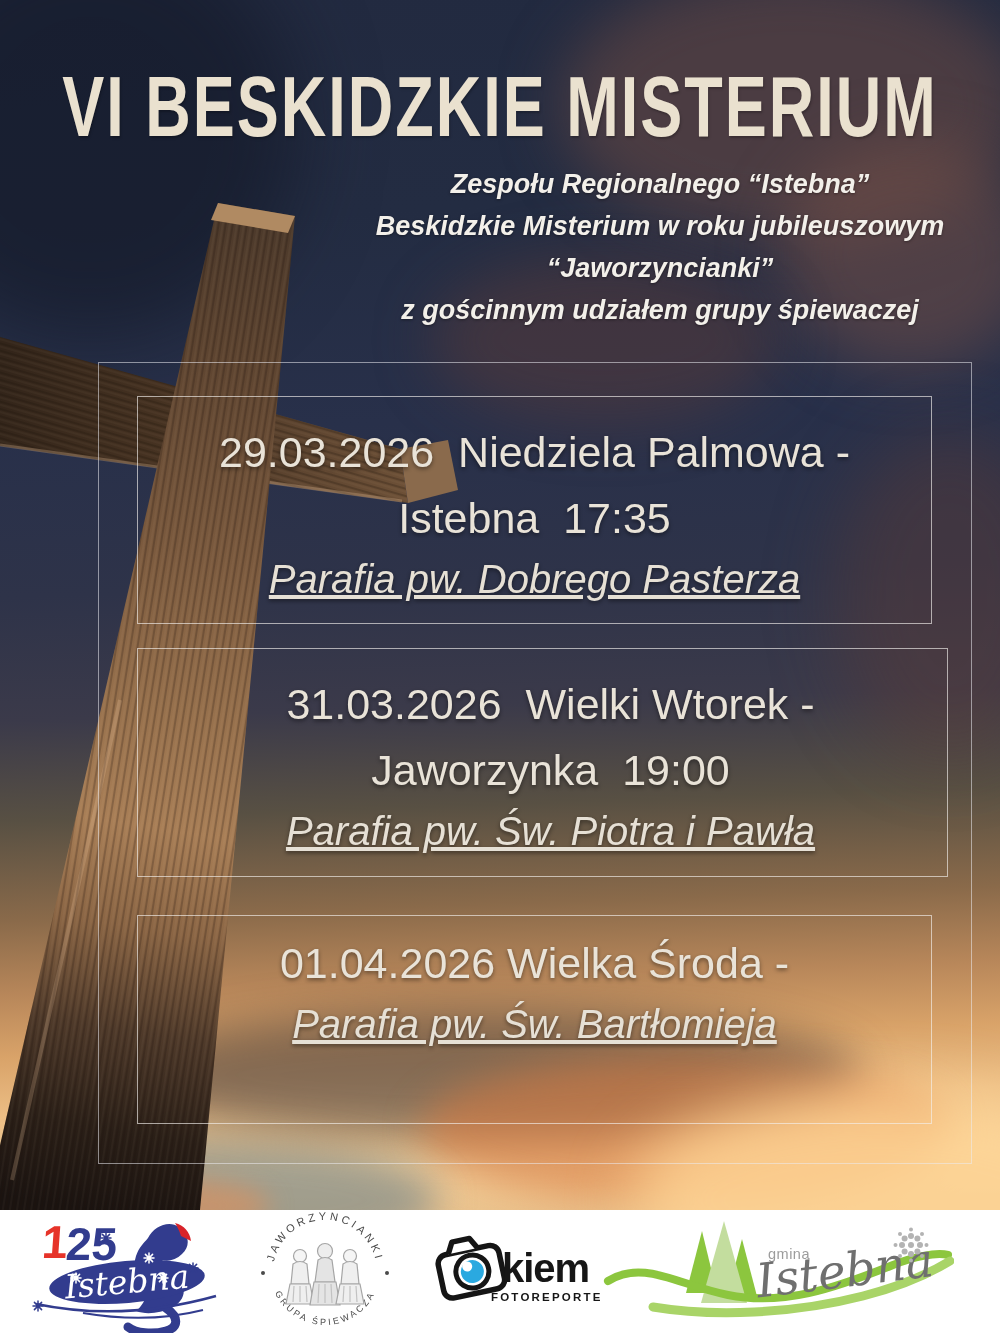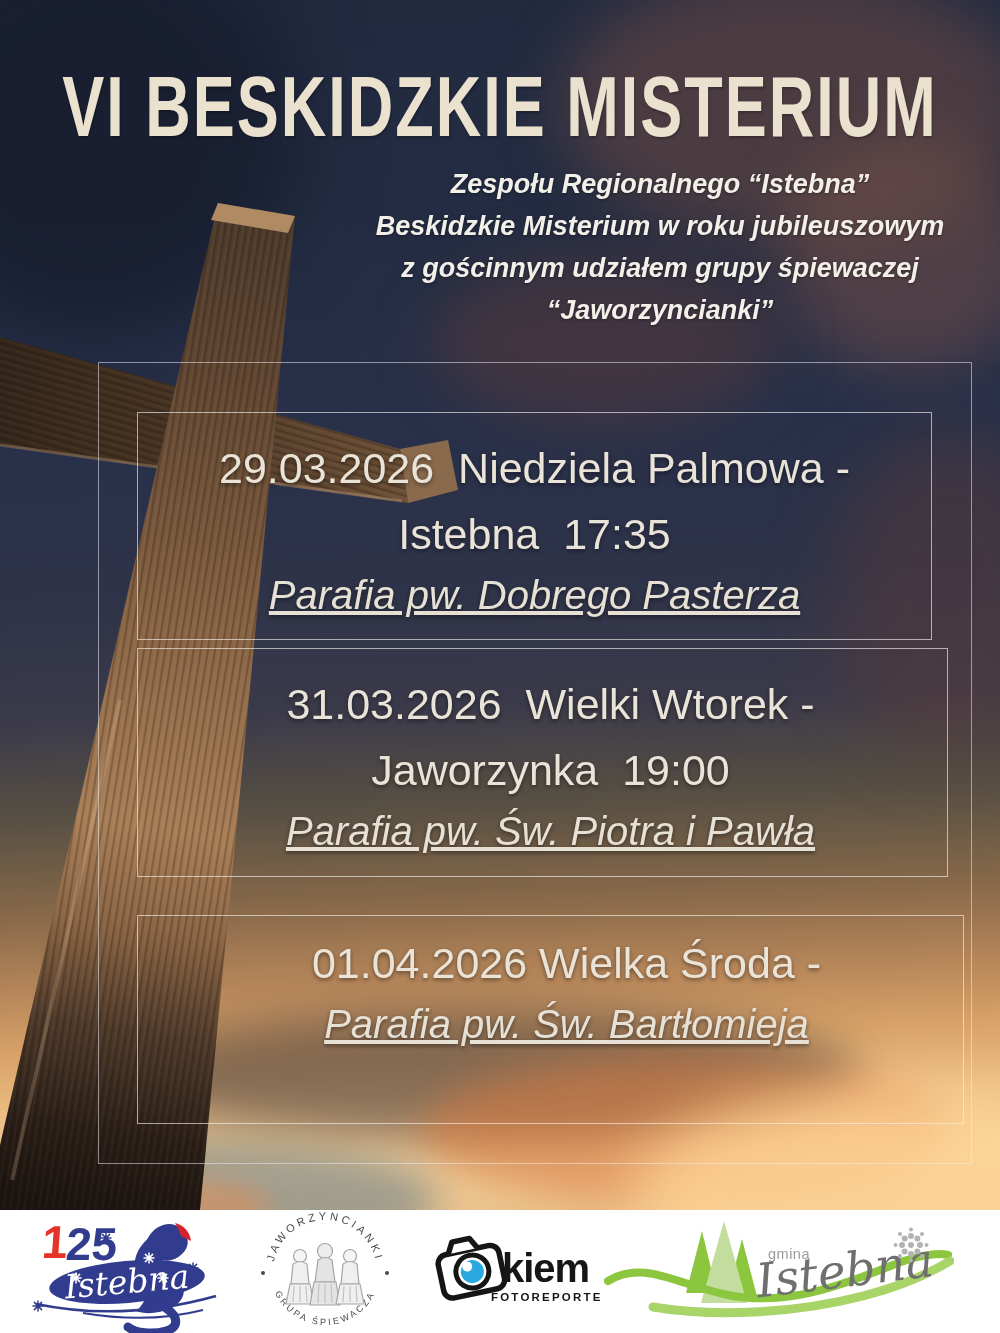--- a/index.html
+++ b/index.html
@@ -27,23 +27,23 @@
          transform:scaleY(1.34);transform-origin:50% 0;
          text-shadow:1px 2px 2px rgba(0,0,0,.25);}
   .subtitle{position:absolute;left:330px;top:163px;width:660px;text-align:center;z-index:5;
             font-size:27px;font-weight:700;font-style:italic;line-height:42px;color:#f3f0ea;
             text-shadow:0 1px 3px rgba(0,0,0,.4);}
   .frame-outer{position:absolute;left:98px;top:362px;width:872px;height:800px;z-index:4;
                border:1px solid rgba(235,235,240,.55);}
   .event-box{position:absolute;left:137px;width:793px;z-index:5;text-align:center;
              border:1px solid rgba(242,240,236,.65);color:#e9e3d8;
              text-shadow:0 2px 4px rgba(0,0,0,.45);}
-  .box1{top:412px;height:226px;}
+  .box1{top:396px;height:226px;}
   .box2{top:648px;height:227px;padding-left:16px;}
-  .box3{top:915px;height:207px;padding-left:32px;}
+  .box3{top:915px;height:207px;}
   .ev-line{font-size:43px;line-height:66px;white-space:pre-wrap;}
   .box1 .ev-line:first-child,.box2 .ev-line:first-child{margin-top:22px;}
   .box3 .ev-line:first-child{margin-top:14px;}
   .ev-venue{font-size:40px;font-style:italic;line-height:56px;color:#e6e0d5;text-decoration:underline;}
   
   .footer{position:absolute;left:0;top:1210px;width:1000px;height:123px;background:#ffffff;z-index:6;}
   .flogo{position:absolute;}
   .okiem-wrap{left:428px;top:20px;width:175px;height:80px;}
 </style>
 </head>
@@ -102,22 +102,22 @@
     <polygon points="218,203 295,216 200,1210 -15,1210" fill="url(#grainP)"></polygon>
     <polygon points="218,203 295,216 288,233 211,220" fill="#b08a62"></polygon>
     <path d="M120,700 L12,1180" stroke="rgba(245,205,165,0.22)" stroke-width="4" fill="none"></path>
   </svg>
 
   <div class="title">VI BESKIDZKIE MISTERIUM</div>
 
   <div class="subtitle">
     <div>Zespołu Regionalnego “Istebna”</div>
     <div>Beskidzkie Misterium w roku jubileuszowym</div>
+    <div>“Jaworzyncianki”</div>
     <div>z gościnnym udziałem grupy śpiewaczej</div>
-    <div>“Jaworzyncianki”</div>
   </div>
 
   <div class="frame-outer"></div>
 
   <div class="event-box box1">
     <div class="ev-line">29.03.2026  Niedziela Palmowa -</div>
     <div class="ev-line">Istebna  17:35</div>
     <div class="ev-venue">Parafia pw. Dobrego Pasterza</div>
   </div>
   <div class="event-box box2">

